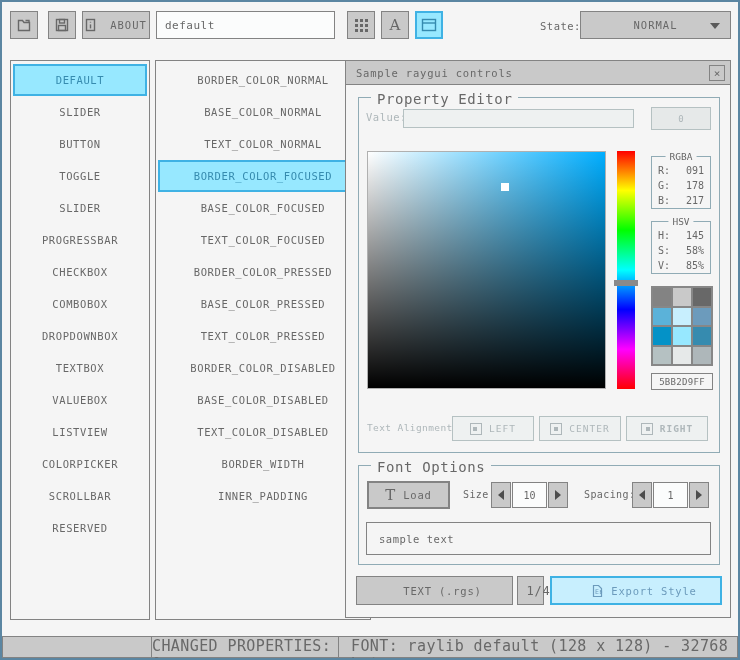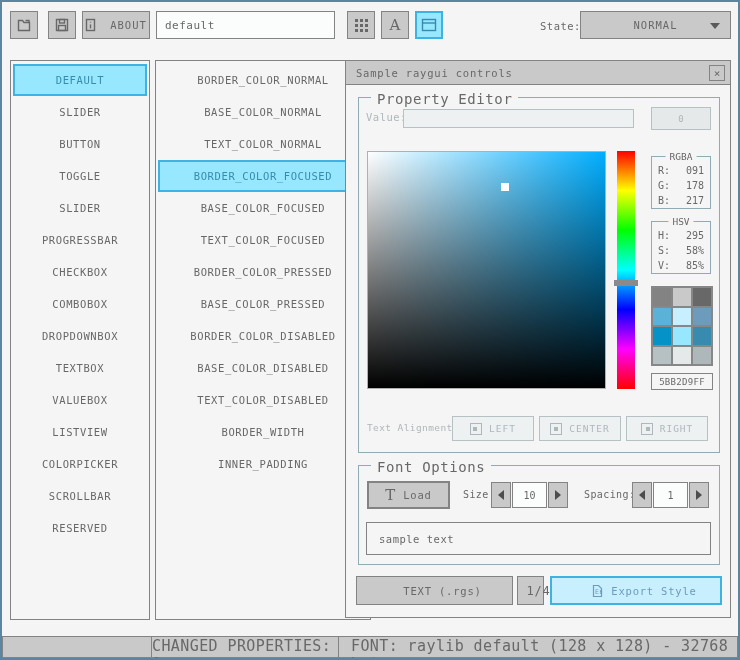--- a/index.html
+++ b/index.html
@@ -175,20 +175,21 @@
 
   <div class="listview lv-props">
       <div class="lv-item">BORDER_COLOR_NORMAL</div>
       <div class="lv-item">BASE_COLOR_NORMAL</div>
       <div class="lv-item">TEXT_COLOR_NORMAL</div>
       <div class="lv-item selected">BORDER_COLOR_FOCUSED</div>
       <div class="lv-item">BASE_COLOR_FOCUSED</div>
       <div class="lv-item">TEXT_COLOR_FOCUSED</div>
       <div class="lv-item">BORDER_COLOR_PRESSED</div>
       <div class="lv-item">BASE_COLOR_PRESSED</div>
+      <div class="lv-item">TEXT_COLOR_PRESSED</div>
       <div class="lv-item">BORDER_COLOR_DISABLED</div>
       <div class="lv-item">BASE_COLOR_DISABLED</div>
       <div class="lv-item">TEXT_COLOR_DISABLED</div>
       <div class="lv-item">BORDER_WIDTH</div>
       <div class="lv-item">INNER_PADDING</div>
     </div>
 
   <div class="win">
     <div class="titlebar">
       <span>Sample raygui controls</span>
@@ -226,21 +227,21 @@
       <div class="mg-row">
         <span>B:</span>
         <span>217</span>
       </div>
     </div>
 
     <div class="mini-group" style="top:160px;">
       <legend>HSV</legend>
       <div class="mg-row">
         <span>H:</span>
-        <span>295</span>
+        <span>145</span>
       </div>
       <div class="mg-row">
         <span>S:</span>
         <span>58%</span>
       </div>
       <div class="mg-row">
         <span>V:</span>
         <span>85%</span>
       </div>
     </div>
@@ -267,21 +268,21 @@
           <i></i>
         </span>
       <span>LEFT</span>
     </div>
     <div class="ta-btn" style="left:193px;width:82px;">
       <span class="ta-ic ta-c">
           <i></i>
         </span>
       <span>CENTER</span>
     </div>
-    <div class="ta-btn" style="left:280px;width:82px;">
+    <div class="ta-btn" style="left:280px;width:82px;font-weight:bold;">
       <span class="ta-ic ta-r">
           <i></i>
         </span>
       <span>RIGHT</span>
     </div>
 
     <div class="group g-fo">
       <legend>Font Options</legend>
     </div>
     <div class="load-btn">

